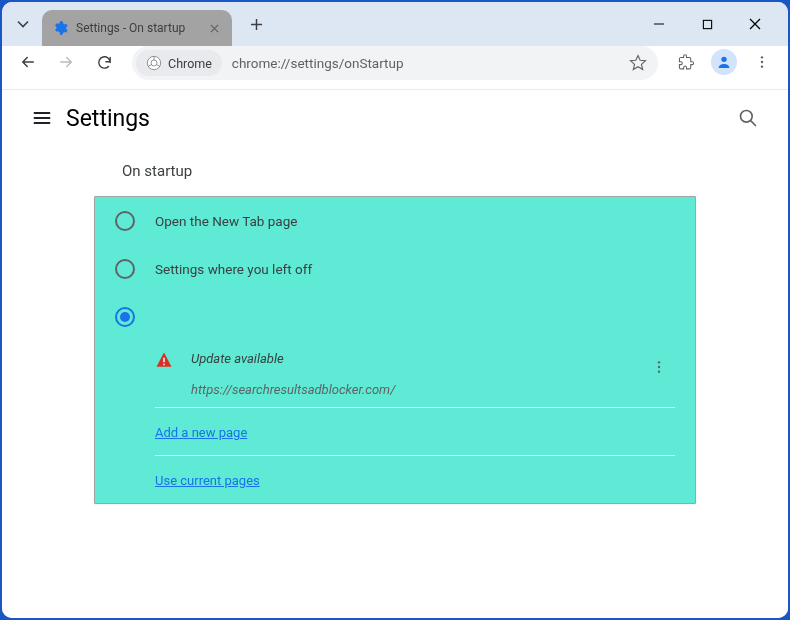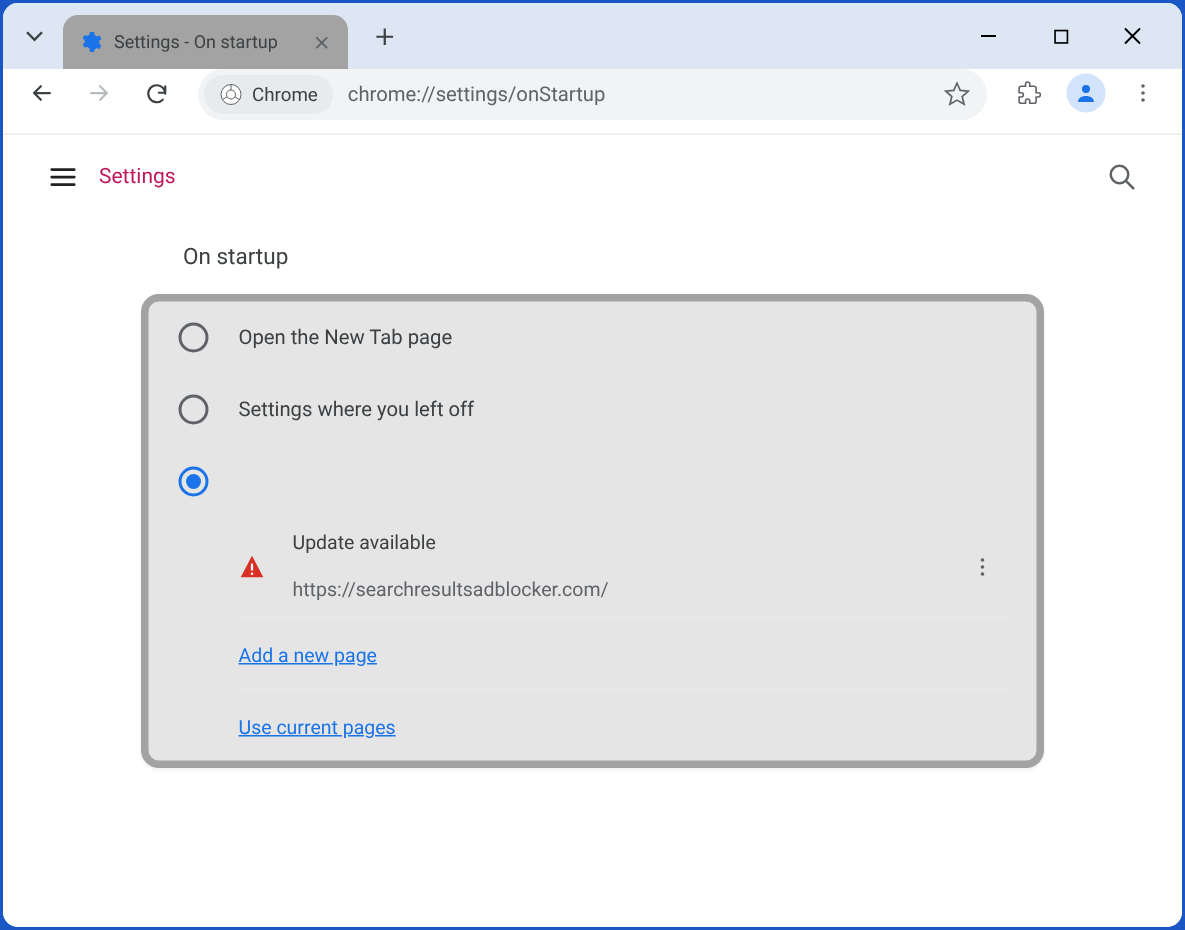--- a/index.html
+++ b/index.html
@@ -25,33 +25,33 @@
 .chrome-chip { display: flex; align-items: center; background: #e8eaed; border-radius: 14px; height: 26px; padding: 0 10px; gap: 6px; }
 .chrome-chip span { font-size: 12.5px; color: #3c4043; }
 .url { margin-left: 10px; font-size: 13.5px; color: #5f6368; flex: 1; }
 .addr-icon { width: 28px; height: 28px; display: flex; align-items: center; justify-content: center; color: #5f6368; cursor: pointer; }
 .tool-icon { width: 32px; height: 32px; border-radius: 50%; display: flex; align-items: center; justify-content: center; cursor: pointer; color: #5f6368; }
 .avatar { width: 26px; height: 26px; border-radius: 50%; background: #d2e3fc; display: flex; align-items: center; justify-content: center; color: #1a73e8; }
 
 
 .settings-header { height: 56px; display: flex; align-items: center; padding: 0 20px; }
 .menu-btn { width: 40px; height: 40px; display: flex; align-items: center; justify-content: center; cursor: pointer; }
-.settings-title { font-size: 14px; color: #be185d; margin-left: 4px; }
+.settings-title { font-size: 23px; color: #000000; margin-left: 4px; }
 .search-btn { margin-left: auto; width: 40px; height: 40px; display: flex; align-items: center; justify-content: center; cursor: pointer; color: #5f6368; }
 
 
 .content { flex: 1; background: #fff; padding: 16px 0 0 0; overflow: auto; position: relative; }
 .section-title { font-size: 15px; color: #3c4043; padding: 0 0 16px 120px; font-weight: 400; }
-.card { margin: 0 92px; border: 5px solid #a3a3a3; border-radius: 12px; background: #e5e5e5; box-shadow: 0 1px 2px rgba(60,64,67,.08); overflow: hidden; }
+.card { margin: 0 92px; border: 1px solid #a3a3a3; border-radius: 1px; background: #5eead4; box-shadow: 0 1px 2px rgba(60,64,67,.08); overflow: hidden; }
 .radio-row { display: flex; align-items: center; padding: 14px 20px; cursor: pointer; }
 .radio { width: 20px; height: 20px; border: 2px solid #5f6368; border-radius: 50%; margin-right: 20px; position: relative; flex-shrink: 0; }
 .radio.selected { border-color: #1a73e8; }
 .radio.selected::after { content: ''; position: absolute; top: 3px; left: 3px; width: 10px; height: 10px; background: #1a73e8; border-radius: 50%; }
 .radio-label { font-size: 13.5px; color: #3c4043; }
-.page-row { display: flex; align-items: center; padding: 10px 20px 10px 60px; }
+.page-row { display: flex; align-items: flex-start; padding: 10px 20px 10px 60px; font-style: italic; }
 .warn-icon { width: 18px; height: 18px; margin-right: 18px; flex-shrink: 0; }
 .page-info { flex: 1; }
 .page-title { font-size: 13px; color: #3c4043; }
 .page-url { font-size: 13px; color: #5f6368; margin-top: 16px; }
 .more-btn { width: 32px; height: 32px; display: flex; align-items: center; justify-content: center; cursor: pointer; border-radius: 50%; }
 .divider { height: 1px; background: #e8eaed; margin: 0 20px 0 60px; }
 .link-row { padding: 14px 20px 14px 60px; }
 .link-row a { color: #1a73e8; font-size: 13px; text-decoration: underline; cursor: pointer; }
 
 svg { display: block; }

